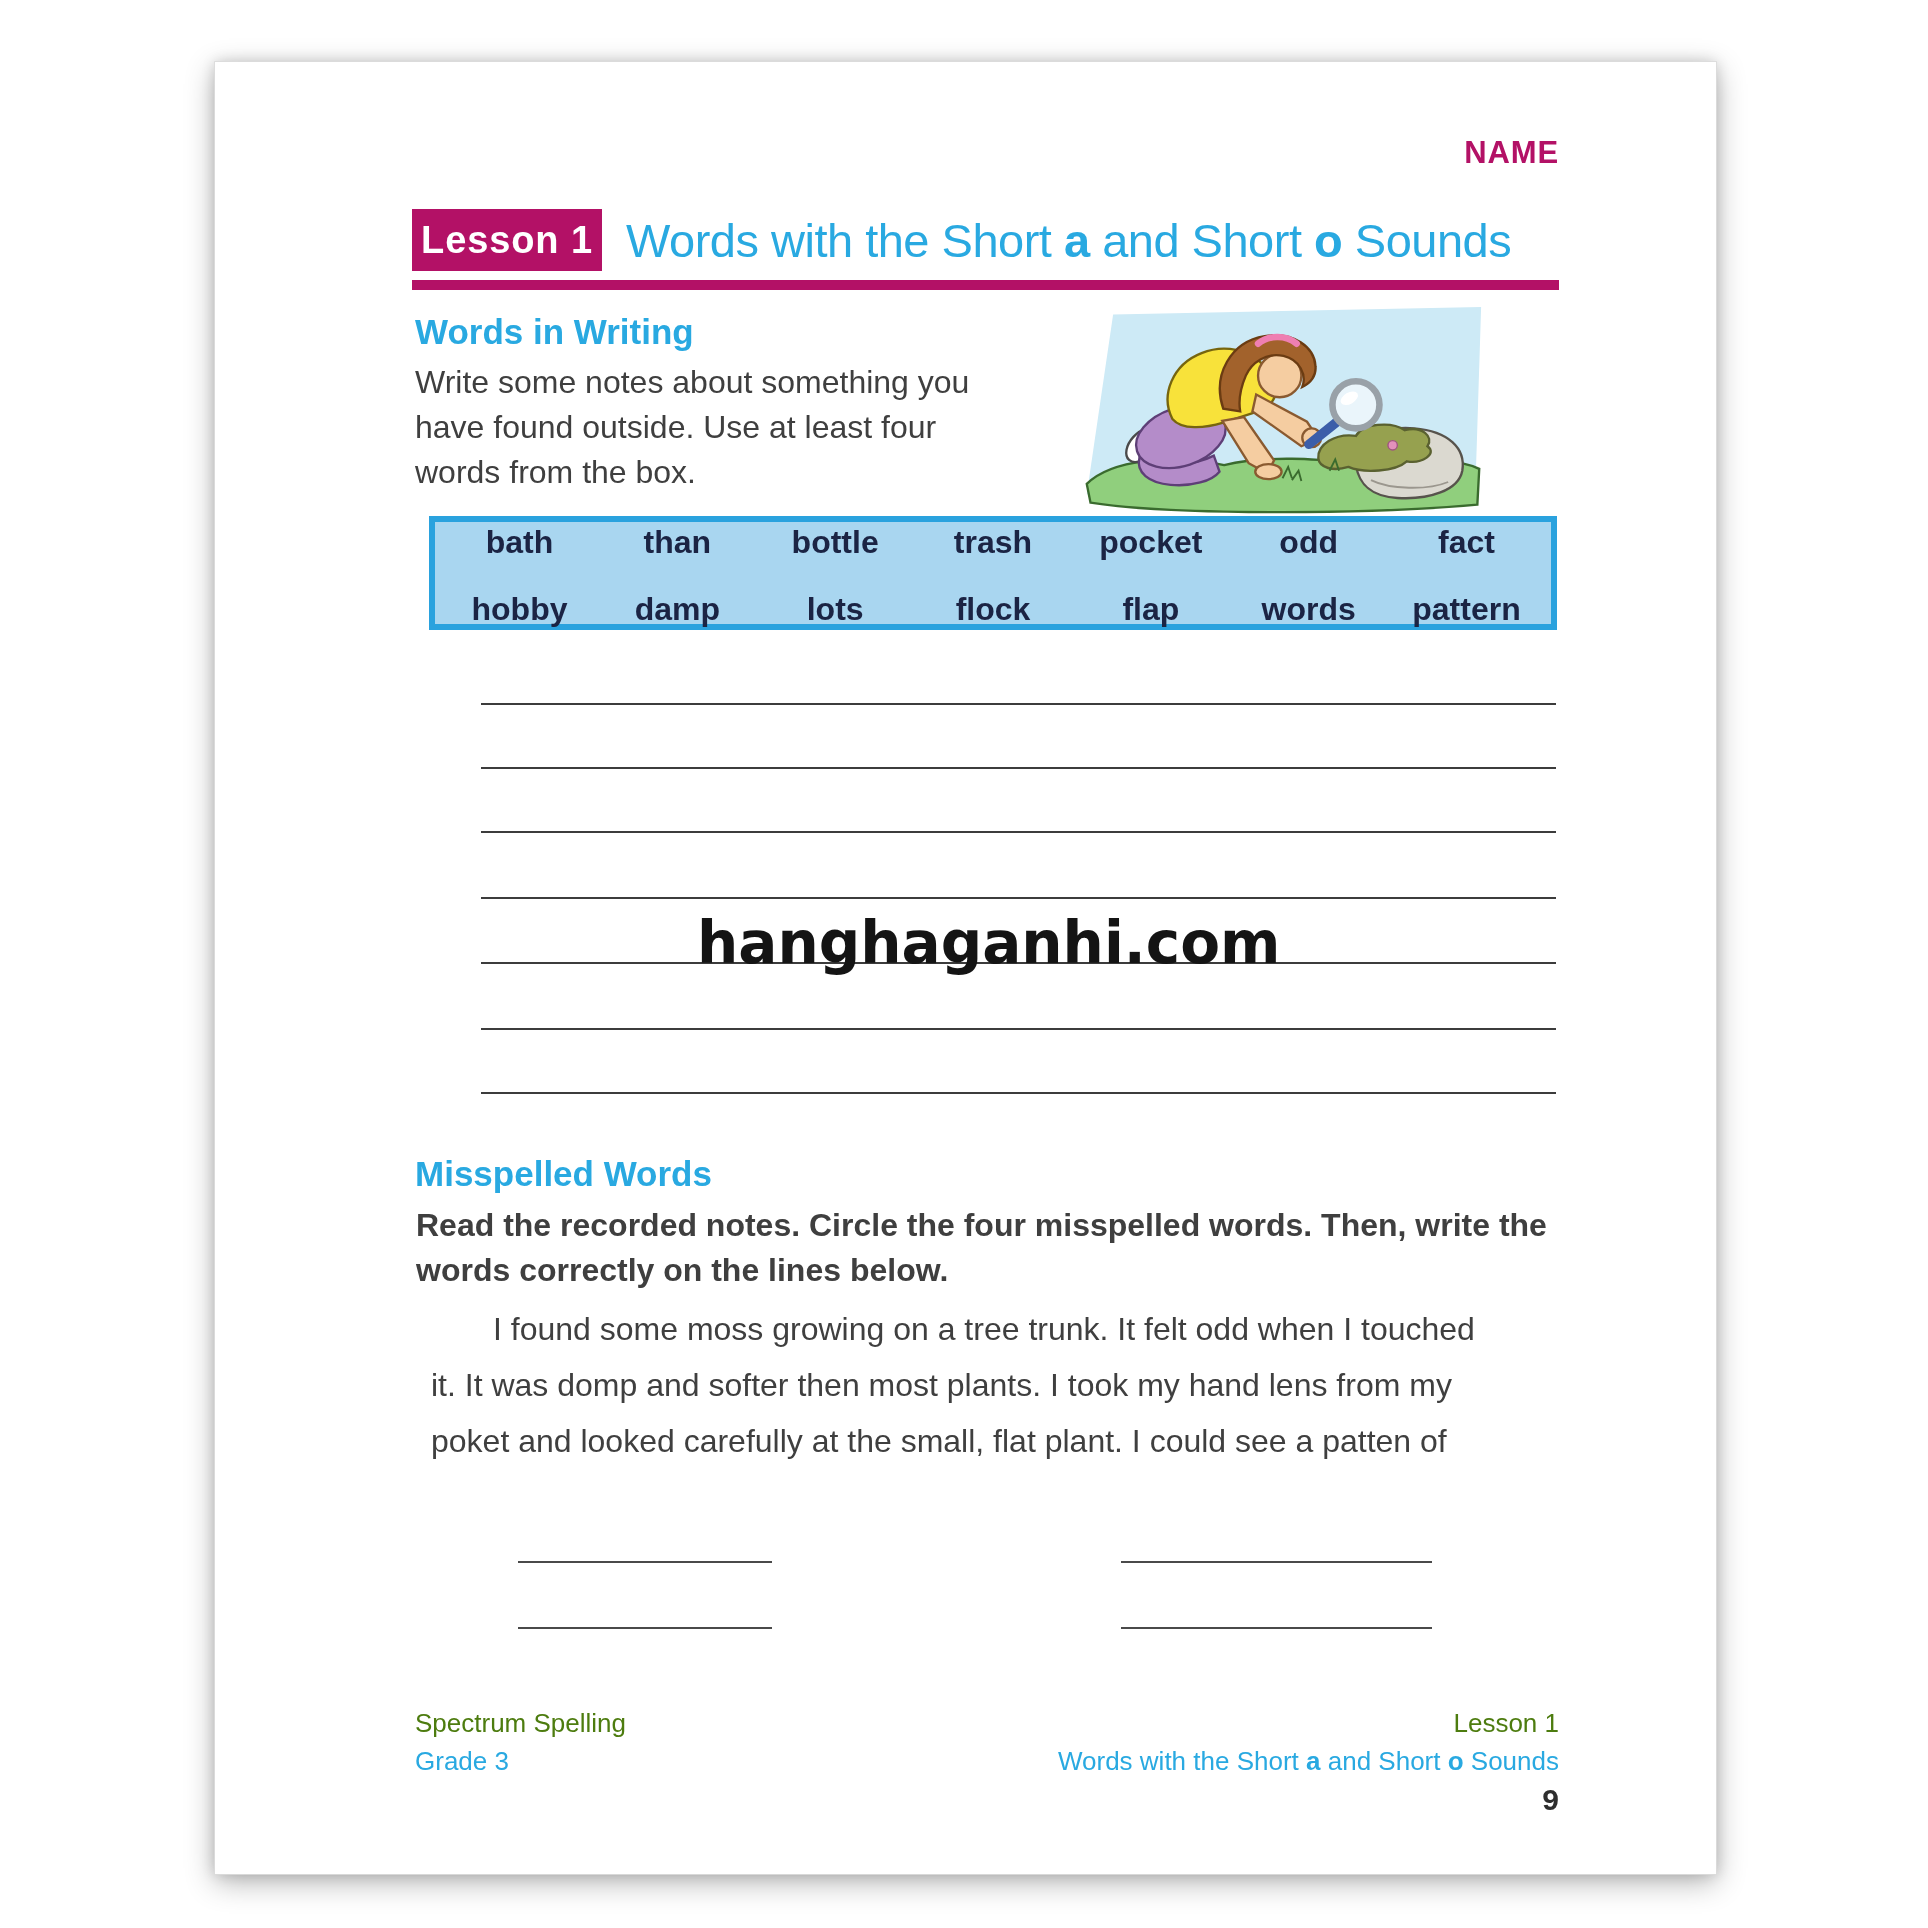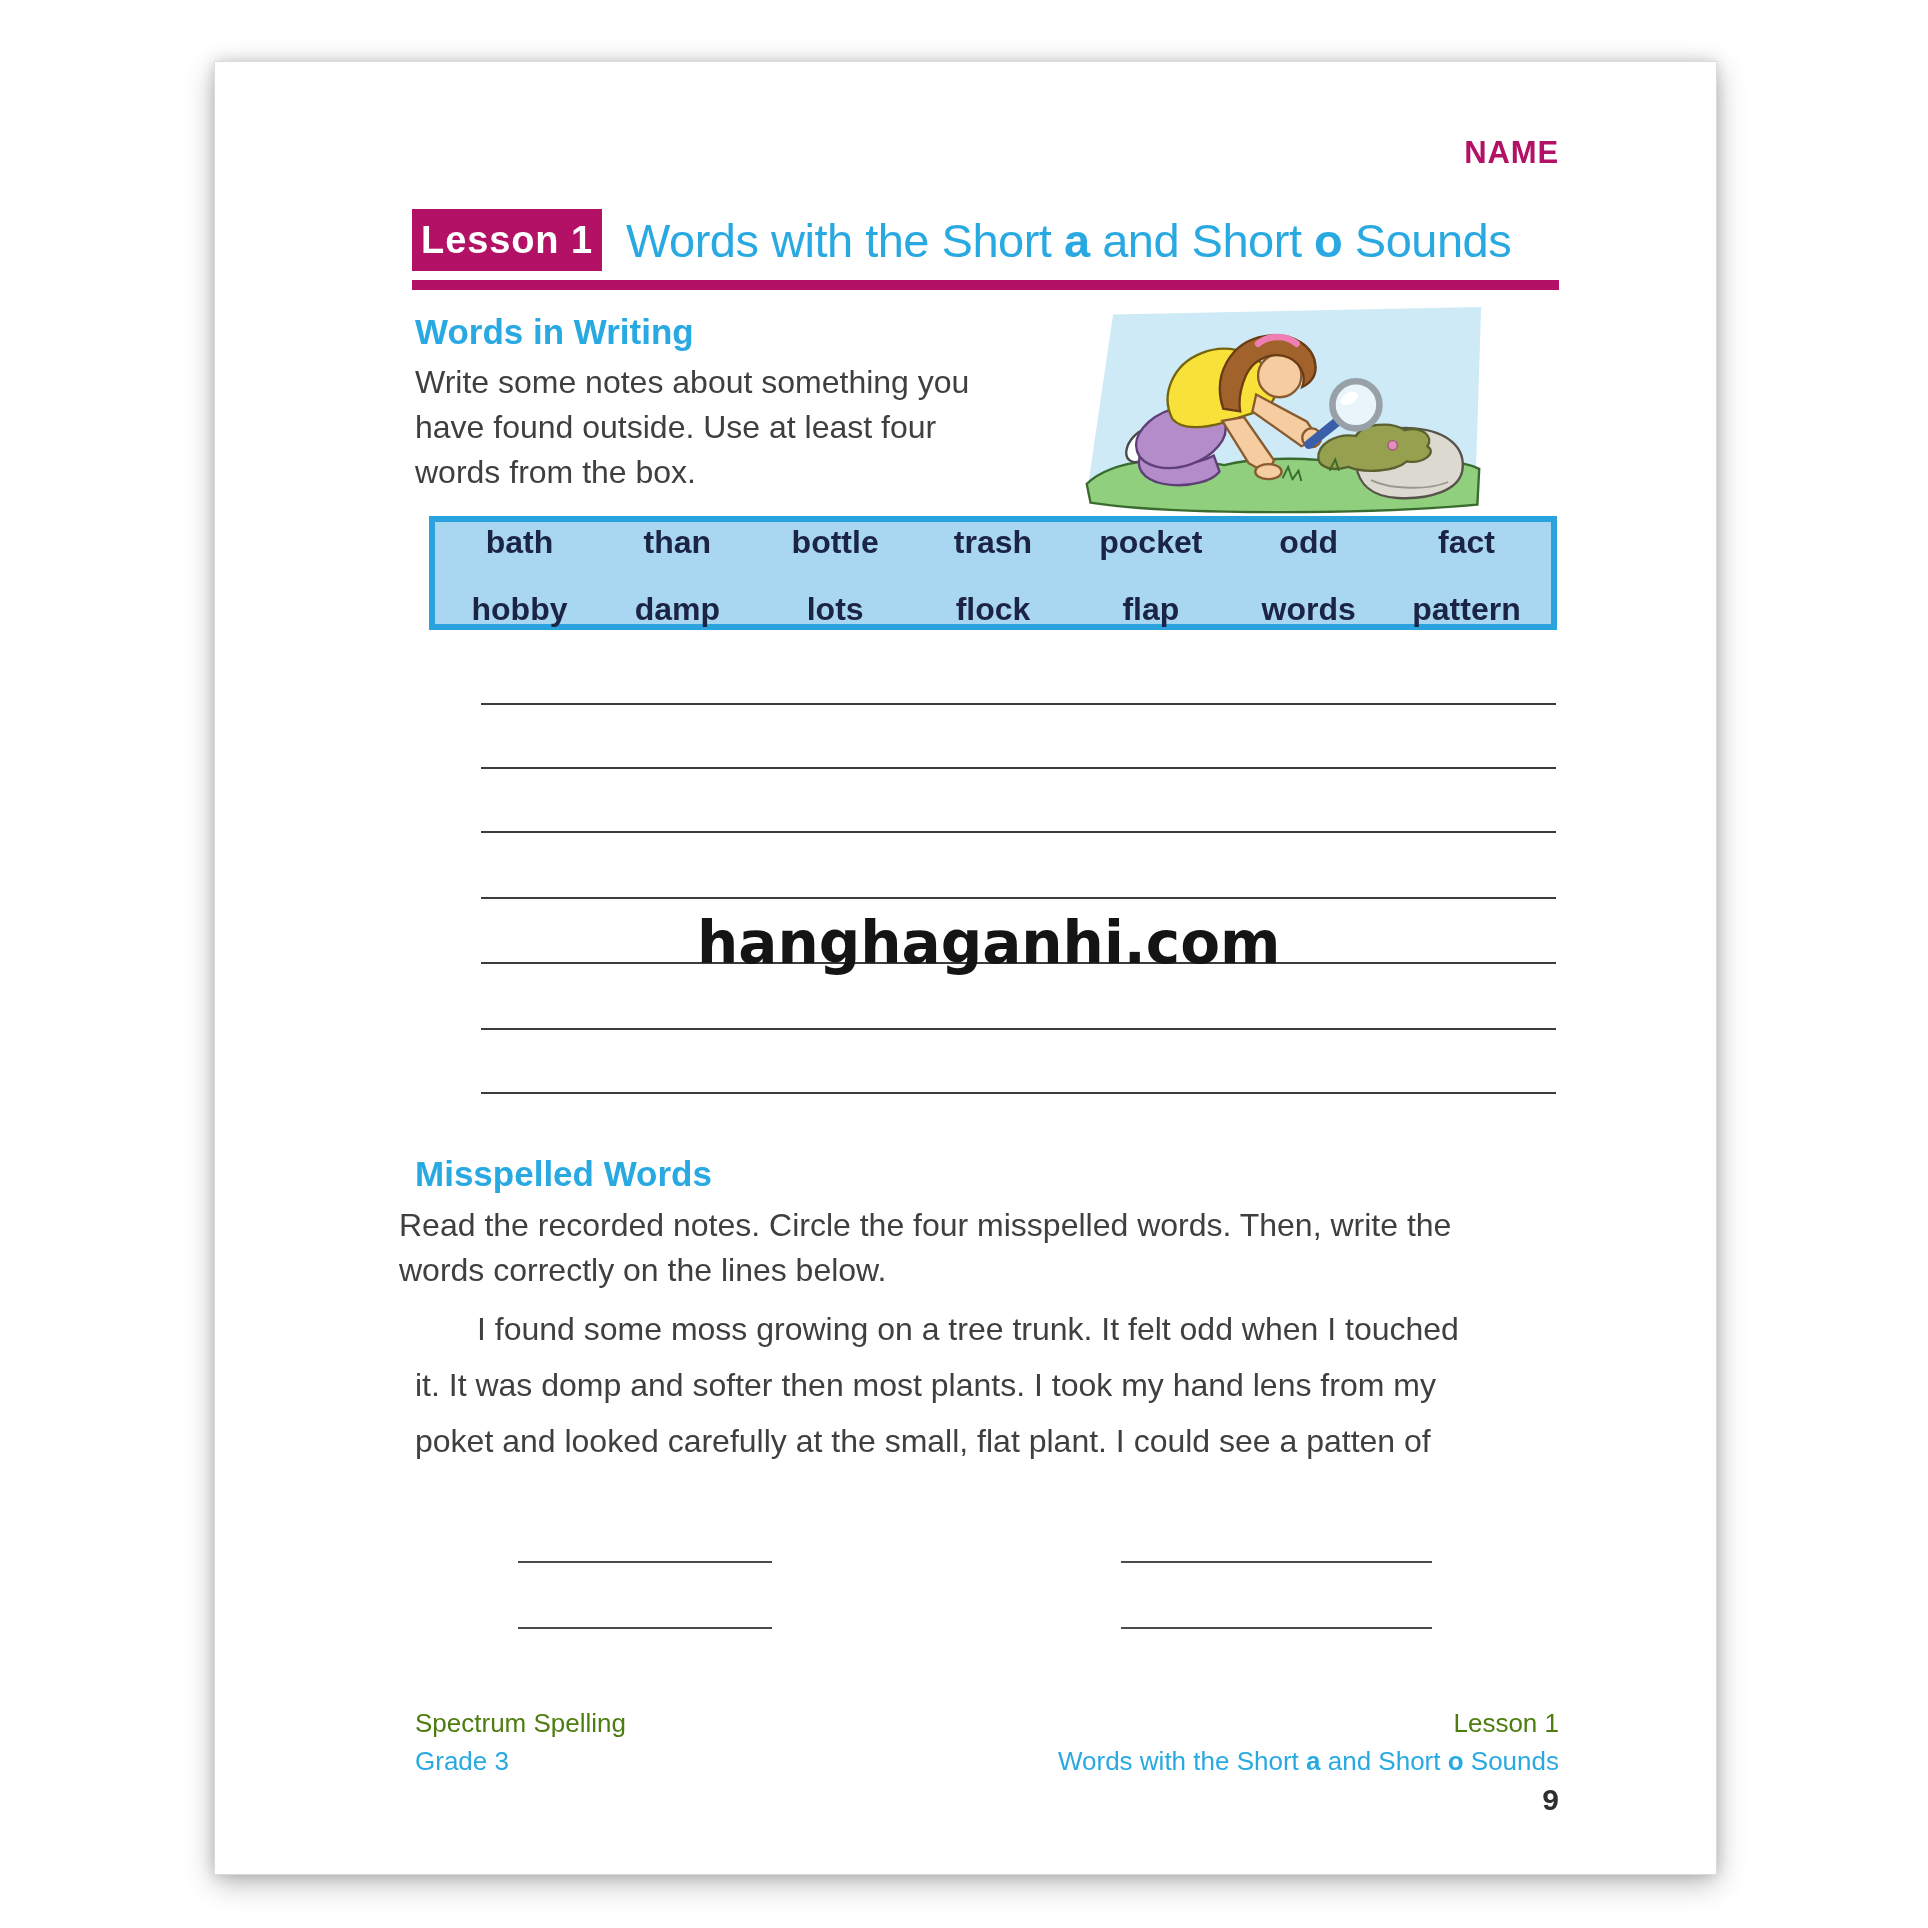--- a/index.html
+++ b/index.html
@@ -31,21 +31,21 @@
             border:6.6px solid #2aa2de;display:flex;flex-direction:column;justify-content:space-evenly;padding:1.9px 5.6px;gap:30px;}
   .word-row{display:flex;}
   .word-row span{flex:1;text-align:center;font-size:32px;font-weight:bold;color:#1b2444;}
   
   .write-line{position:absolute;left:266px;width:1075px;height:0;border-top:2.8px solid #3c3c3c;}
   
   .watermark{position:absolute;left:482px;top:847px;width:527px;text-align:center;
              font-family:"DejaVu Sans",sans-serif;font-size:58px;font-weight:bold;color:#141414;}
   
   .passage{position:absolute;left:200px;top:1239px;width:1149px;font-size:32px;color:#3f3f3f;}
-  .passage div{height:56px;line-height:56px;white-space:nowrap;}
+  .passage div{height:56px;line-height:56px;white-space:nowrap;margin-left:16px;}
   .passage div.indent{padding-left:62px;}
   
   .answer-line{position:absolute;height:0;border-top:2.8px solid #4a4a4a;}
   
   .footer-left{position:absolute;left:200px;top:1642px;font-size:26px;line-height:38px;}
   .footer-right{position:absolute;right:157px;top:1642px;font-size:26px;line-height:38px;text-align:right;white-space:nowrap;}
   .footer-dark{color:#4d7c0f;}
   .footer-blue{color:#29a9e1;}
   .footer-blue b{font-weight:800;}
   .page-number{position:absolute;right:157px;top:1721px;font-size:30px;font-weight:bold;color:#2e2e2e;}
@@ -138,21 +138,21 @@
     <div class="write-line" style="top:705px;"></div>
     <div class="write-line" style="top:769px;"></div>
     <div class="write-line" style="top:835px;"></div>
     <div class="write-line" style="top:900px;"></div>
     <div class="write-line" style="top:966px;"></div>
     <div class="write-line" style="top:1030px;"></div>
 
     <div class="watermark">hanghaganhi.com</div>
 
     <h2 class="section-heading" style="left:200px;top:1092px;">Misspelled Words</h2>
-    <div class="body-lines" style="left:184px;top:1141px;">
+    <div class="body-lines" style="left:201px;top:1141px;font-weight:bold;">
       <div>Read the recorded notes. Circle the four misspelled words. Then, write the</div>
       <div>words correctly on the lines below.</div>
     </div>
 
     <div class="passage">
       <div class="indent">I found some moss growing on a tree trunk. It felt odd when I touched</div>
       <div>it. It was domp and softer then most plants. I took my hand lens from my</div>
       <div>poket and looked carefully at the small, flat plant. I could see a patten of</div>
     </div>
 

